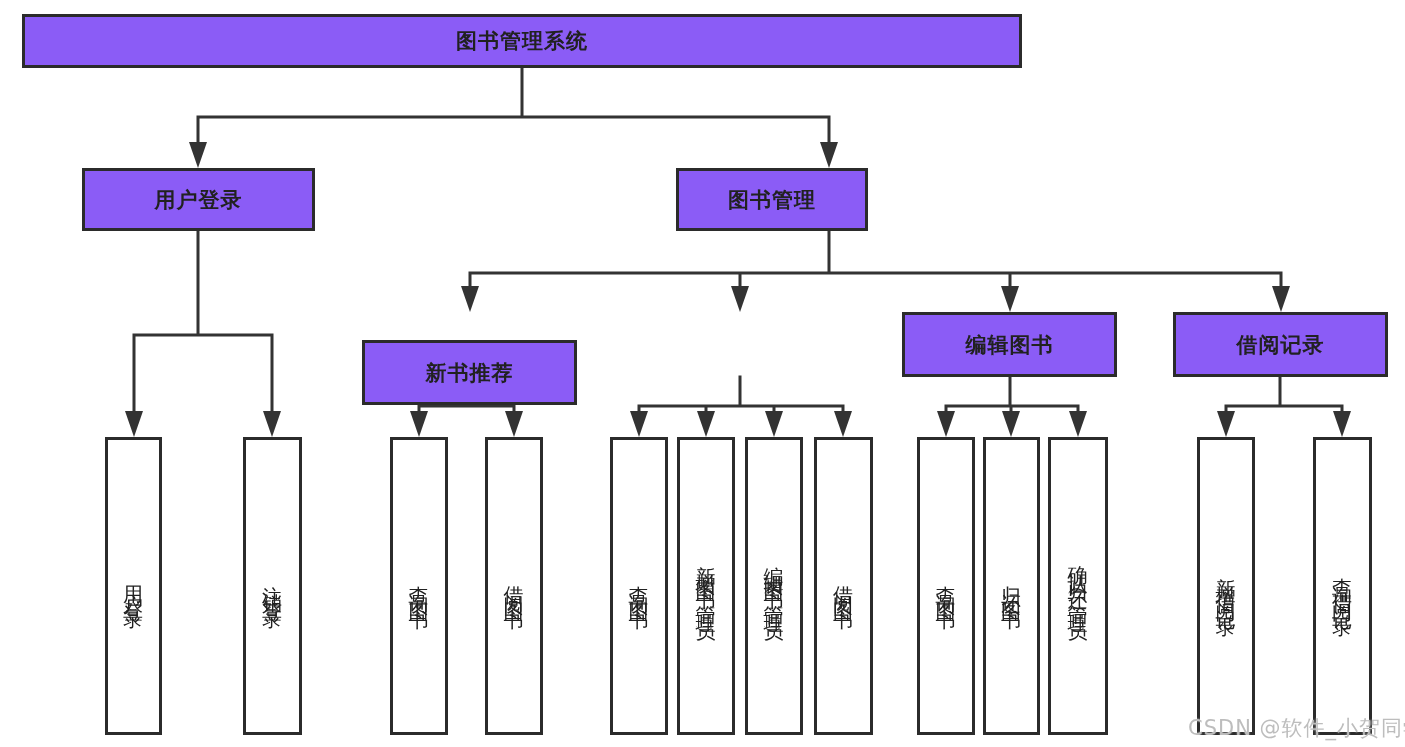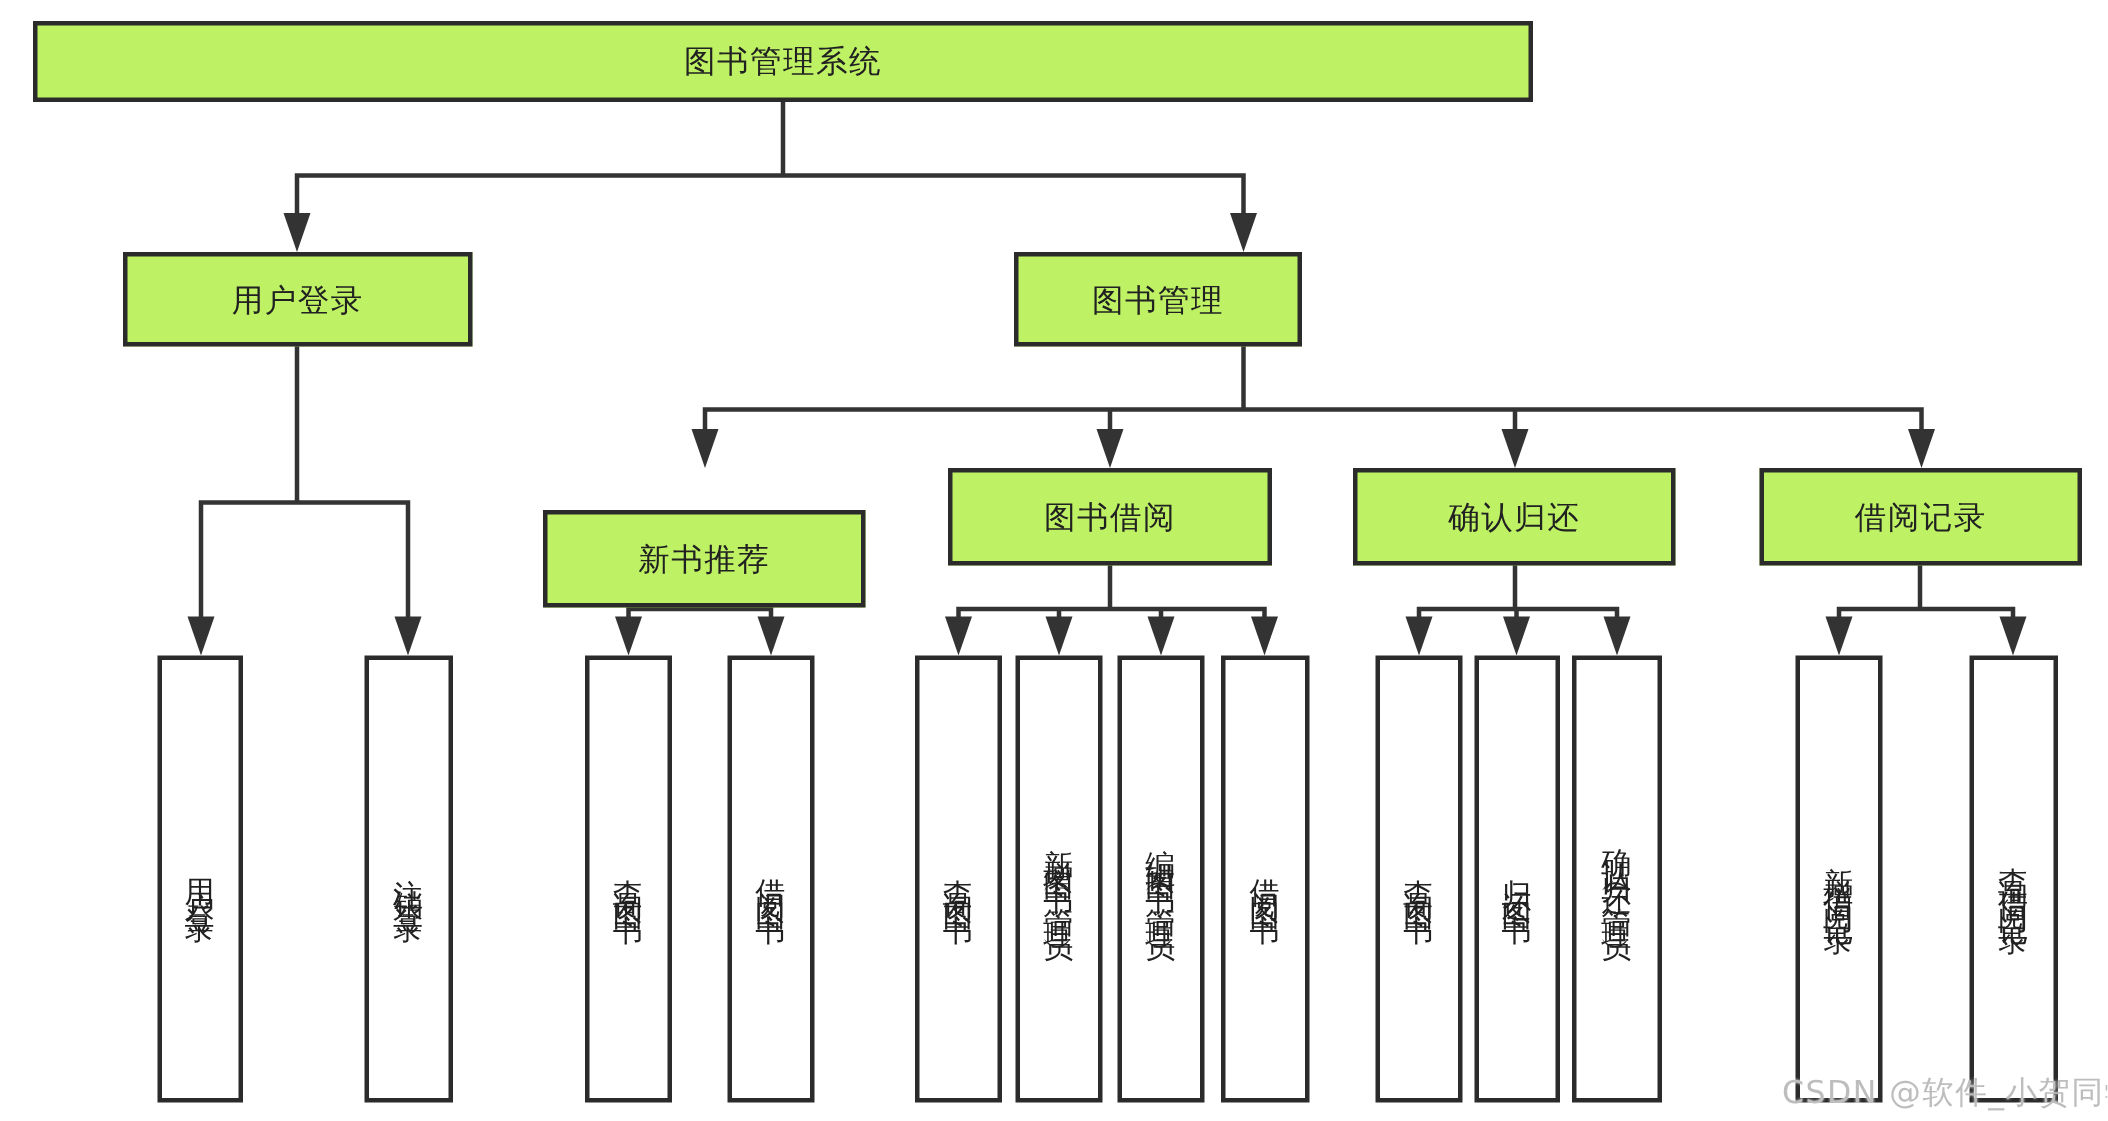--- a/index.html
+++ b/index.html
@@ -18,29 +18,30 @@
   #connectors {
     position: absolute;
     left: 0;
     top: 0;
     width: 1405px;
     height: 747px;
   }
   .hbox {
     position: absolute;
     box-sizing: border-box;
-    background: #bef264;
+    background: #8b5cf6;
     border: 3px solid #2b2b2b;
     display: flex;
     align-items: center;
     justify-content: center;
     font-size: 21px;
     color: #212121;
     letter-spacing: 1px;
     white-space: nowrap;
+    font-weight: bold;
   }
   .vbox {
     position: absolute;
     box-sizing: border-box;
     background: #ffffff;
     border: 3px solid #2b2b2b;
     display: flex;
     align-items: center;
     justify-content: center;
     color: #212121;
@@ -108,22 +109,21 @@
       <polygon points="1333,411 1351,411 1342,437"></polygon>
     </g>
   </svg>
 
   <div class="hbox" style="left:22px; top:14px; width:1000px; height:54px;">图书管理系统</div>
 
   <div class="hbox" style="left:82px; top:168px; width:233px; height:63px;">用户登录</div>
   <div class="hbox" style="left:676px; top:168px; width:192px; height:63px;">图书管理</div>
 
   <div class="hbox" style="left:362px; top:312px; width:215px; height:65px;margin-top:28px;">新书推荐</div>
-  <div class="hbox" style="left:632px; top:312px; width:216px; height:65px;">图书借阅</div>
-  <div class="hbox" style="left:902px; top:312px; width:215px; height:65px;">确认归还</div>
+  <div class="hbox" style="left:902px; top:312px; width:215px; height:65px;">编辑图书</div>
   <div class="hbox" style="left:1173px; top:312px; width:215px; height:65px;">借阅记录</div>
 
   <div class="vbox" style="left:105px; top:437px; width:57px; height:298px;">
     <span>用户登录</span>
   </div>
   <div class="vbox" style="left:243px; top:437px; width:59px; height:298px;">
     <span>注销登录</span>
   </div>
 
   <div class="vbox" style="left:390px; top:437px; width:58px; height:298px;">

